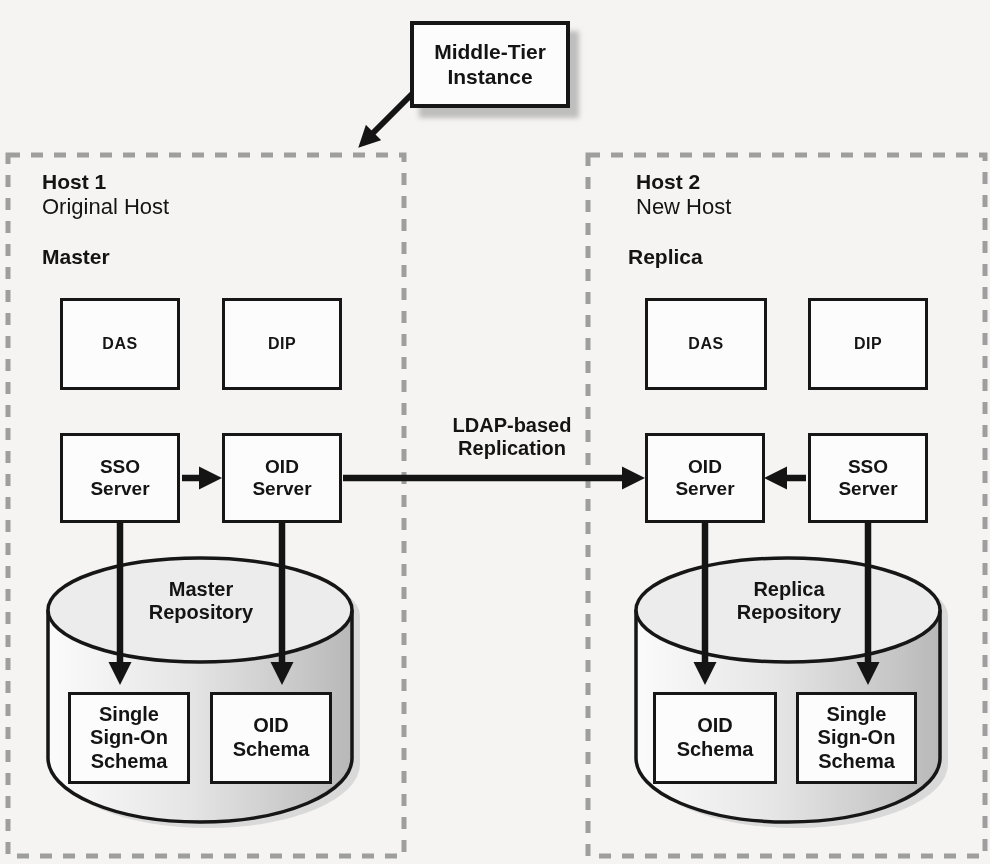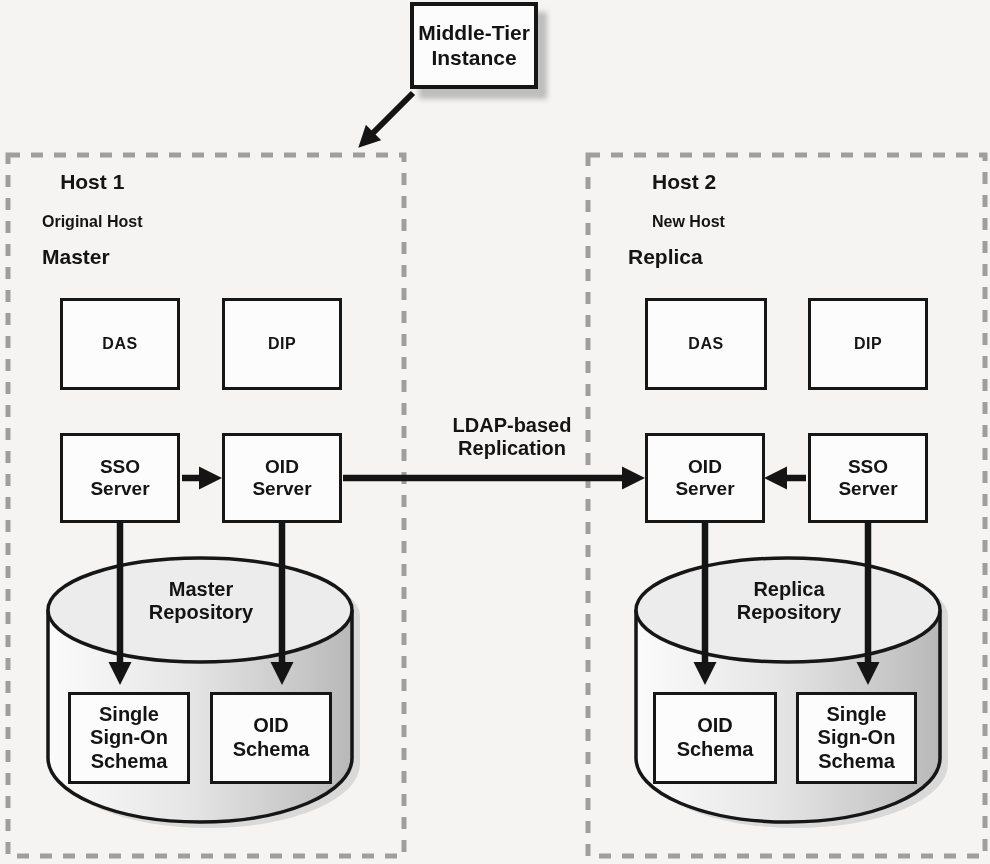--- a/index.html
+++ b/index.html
@@ -12,30 +12,30 @@
   .overlay{position:absolute;left:0;top:0;z-index:1;}
   .box{
     position:absolute;z-index:2;
     background:#fcfcfc;border:3px solid #161616;
     display:flex;align-items:center;justify-content:center;
     text-align:center;font-weight:bold;
     white-space:pre-line;line-height:1.18;
     box-sizing:border-box;
   }
   .mt-box{
-    left:410px;top:2px;width:128px;height:87px;
+    left:410px;top:21px;width:160px;height:87px;
     border-width:4px;font-size:21px;
     box-shadow:9px 10px 5px rgba(90,90,90,0.35);
   }
   .node{font-size:19px;}
   .node.das{font-size:16px;letter-spacing:0.5px;text-align:center;}
   .schema{font-size:20px;}
   .host-head{position:absolute;z-index:2;}
   .host-name{font-size:21px;font-weight:bold;}
-  .host-sub{font-size:16px;font-weight:bold;margin-top:19px;}
+  .host-sub{font-size:22px;font-weight:normal;margin-top:0;}
   .host-role{position:absolute;z-index:2;font-size:21px;font-weight:bold;}
   .float-label{
     position:absolute;z-index:2;text-align:center;
     font-weight:bold;white-space:pre-line;line-height:1.15;
   }
   .ldap-label{font-size:20px;}
   .repo-label{font-size:20px;}
 </style>
 </head>
 <body>
@@ -80,27 +80,27 @@
 
     <path d="M120 521 L120 664" stroke="#141414" stroke-width="6.5" fill="none" marker-end="url(#ah)"></path>
     <path d="M282 521 L282 664" stroke="#141414" stroke-width="6.5" fill="none" marker-end="url(#ah)"></path>
     <path d="M705 521 L705 664" stroke="#141414" stroke-width="6.5" fill="none" marker-end="url(#ah)"></path>
     <path d="M868 521 L868 664" stroke="#141414" stroke-width="6.5" fill="none" marker-end="url(#ah)"></path>
   </svg>
 
   <div class="box mt-box">Middle-Tier
 Instance</div>
 
-  <div class="host-head" style="left:42px;top:170px;text-align:center;">
+  <div class="host-head" style="left:42px;top:170px;">
     <div class="host-name">Host 1</div>
     <div class="host-sub">Original Host</div>
   </div>
   <div class="host-role" style="left:42px;top:245px;">Master</div>
 
-  <div class="host-head" style="left:652px;top:170px;">
+  <div class="host-head" style="left:636px;top:170px;">
     <div class="host-name">Host 2</div>
     <div class="host-sub">New Host</div>
   </div>
   <div class="host-role" style="left:628px;top:245px;">Replica</div>
 
   <div class="box node das" style="left:60px;top:298px;width:120px;height:92px;">DAS</div>
   <div class="box node das" style="left:222px;top:298px;width:120px;height:92px;">DIP</div>
   <div class="box node" style="left:60px;top:433px;width:120px;height:90px;">SSO
 Server</div>
   <div class="box node" style="left:222px;top:433px;width:120px;height:90px;">OID

